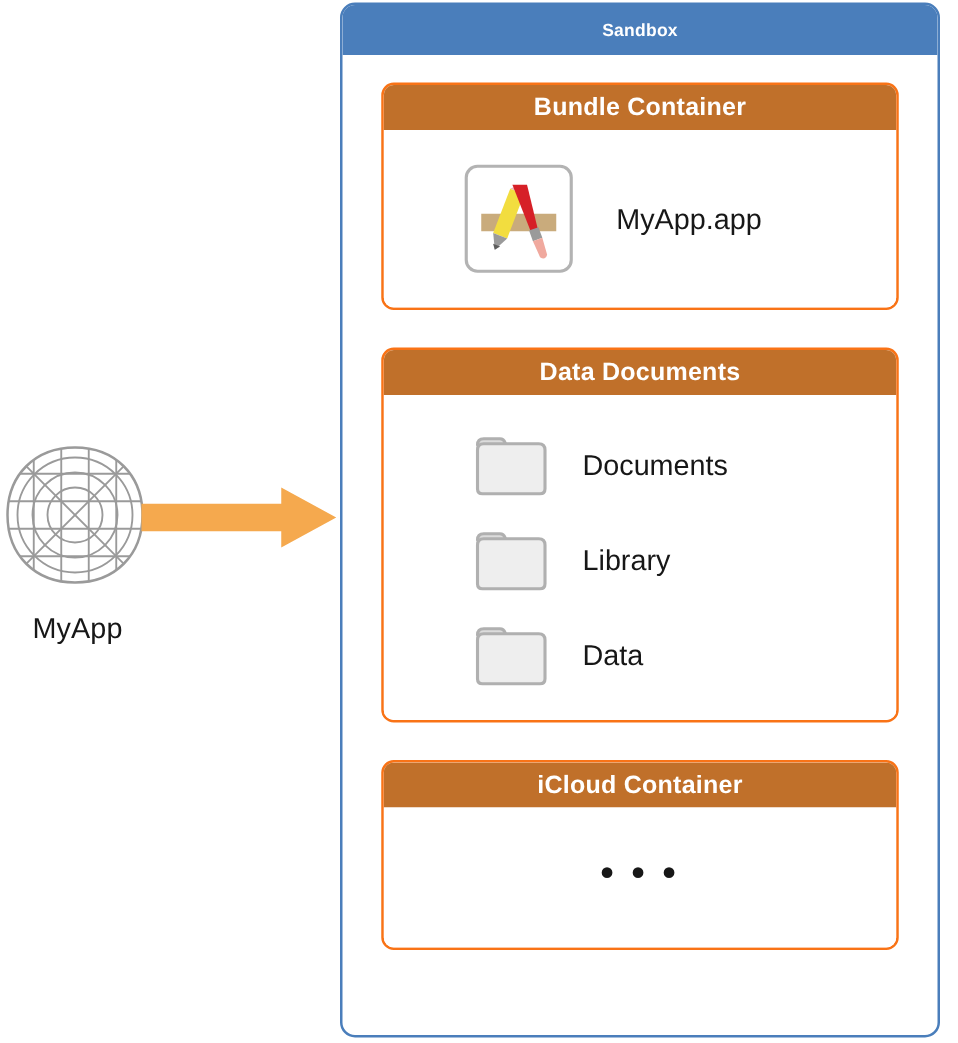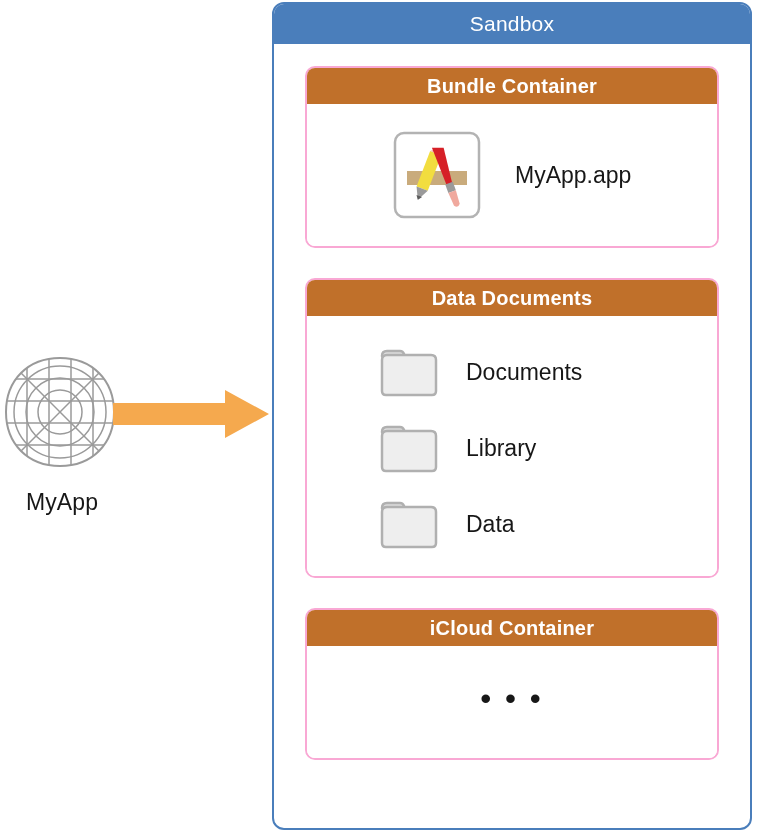--- a/index.html
+++ b/index.html
@@ -56,36 +56,36 @@
     border: 2px solid #4a7ebb;
     border-radius: 12px;
     background: #ffffff;
     box-sizing: border-box;
     overflow: hidden;
   }
   #sandbox-header {
     height: 40px;
     background: #4a7ebb;
     color: #ffffff;
-    font-size: 21px;
-    font-weight: normal;
+    font-size: 14px;
+    font-weight: bold;
     display: flex;
     align-items: center;
     justify-content: center;
     letter-spacing: .2px;
   }
   #sandbox-body {
     position: relative;
     padding: 22px 31px 0 31px;
     box-sizing: border-box;
   }
 
   
   .container-box {
-    border: 2px solid #f9a8d4;
+    border: 2px solid #f97316;
     border-radius: 10px;
     background: #ffffff;
     box-sizing: border-box;
     overflow: hidden;
     margin-bottom: 30px;
   }
   .container-head {
     background: #c0702a;
     color: #ffffff;
     font-size: 20px;
@@ -104,21 +104,21 @@
   #data-container   .container-body { height: 260px; padding-top: 18px; box-sizing: border-box; }
   #icloud-container .container-body { height: 112px; position: relative; }
   #icloud-container { margin-bottom: 0; text-align: center; }
 
   
   #bundle-row {
     position: absolute;
     left: 0; top: 0; right: 0; bottom: 0;
     display: flex;
     align-items: center;
-    padding-left: 86px;
+    padding-left: 64px;
   }
   #bundle-app-icon {
     width: 88px;
     height: 88px;
     flex: 0 0 auto;
   }
   #bundle-app-label {
     font-size: 23px;
     color: #171717;
     margin-left: 34px;

